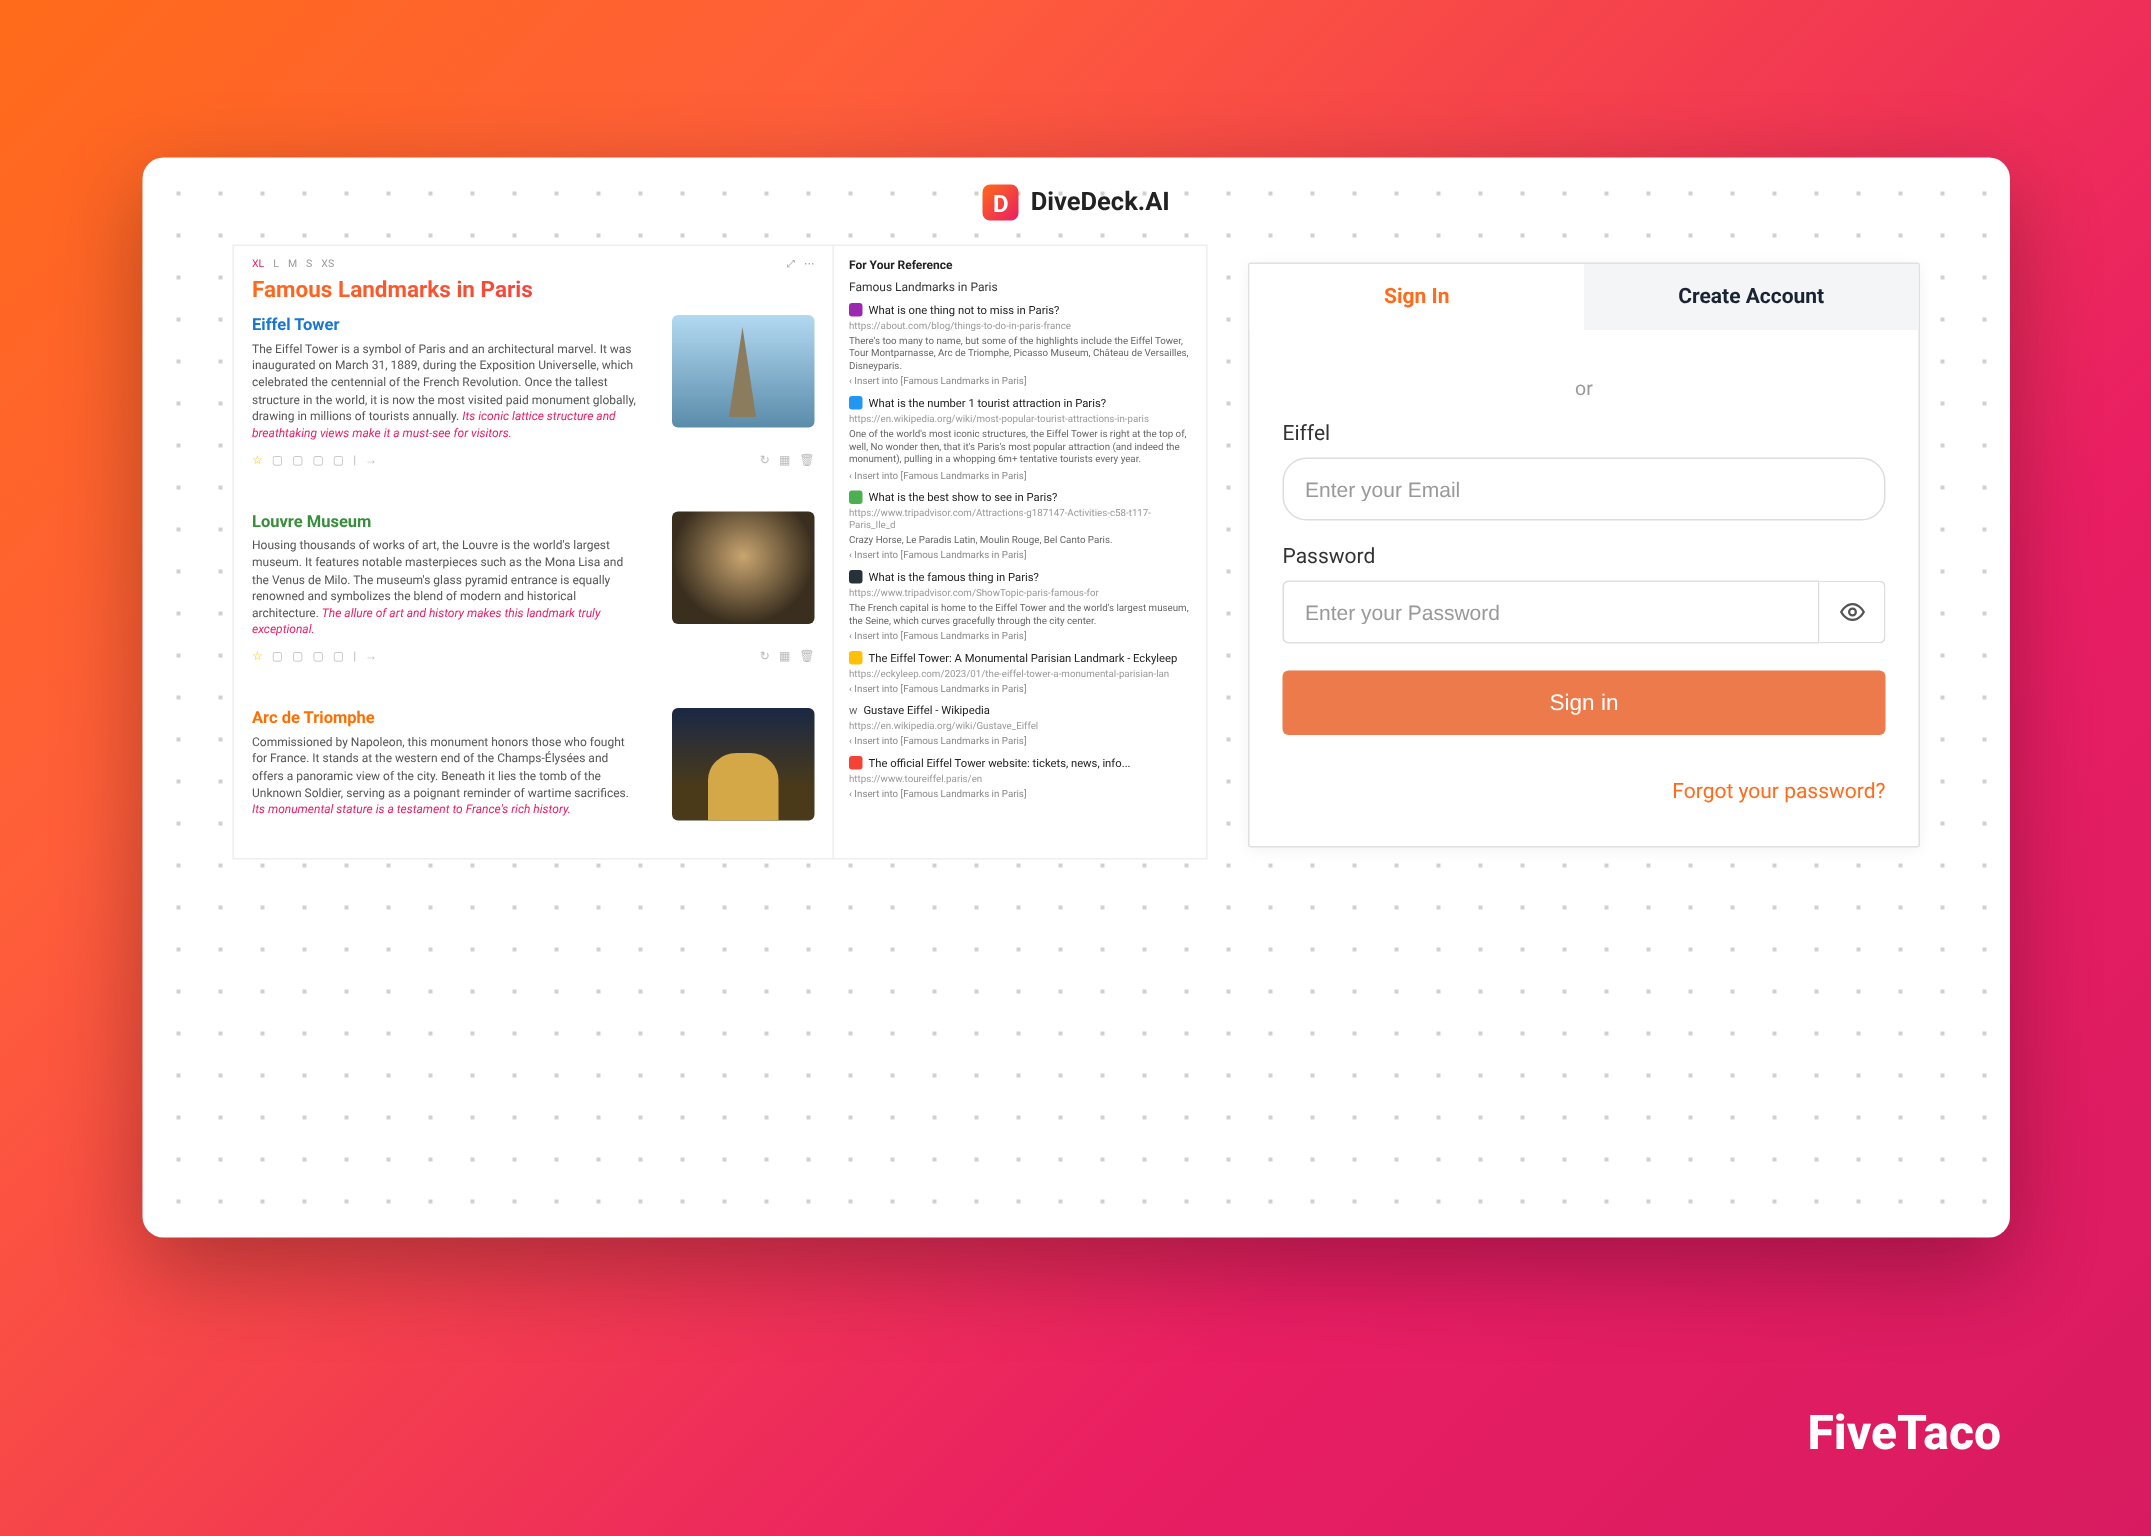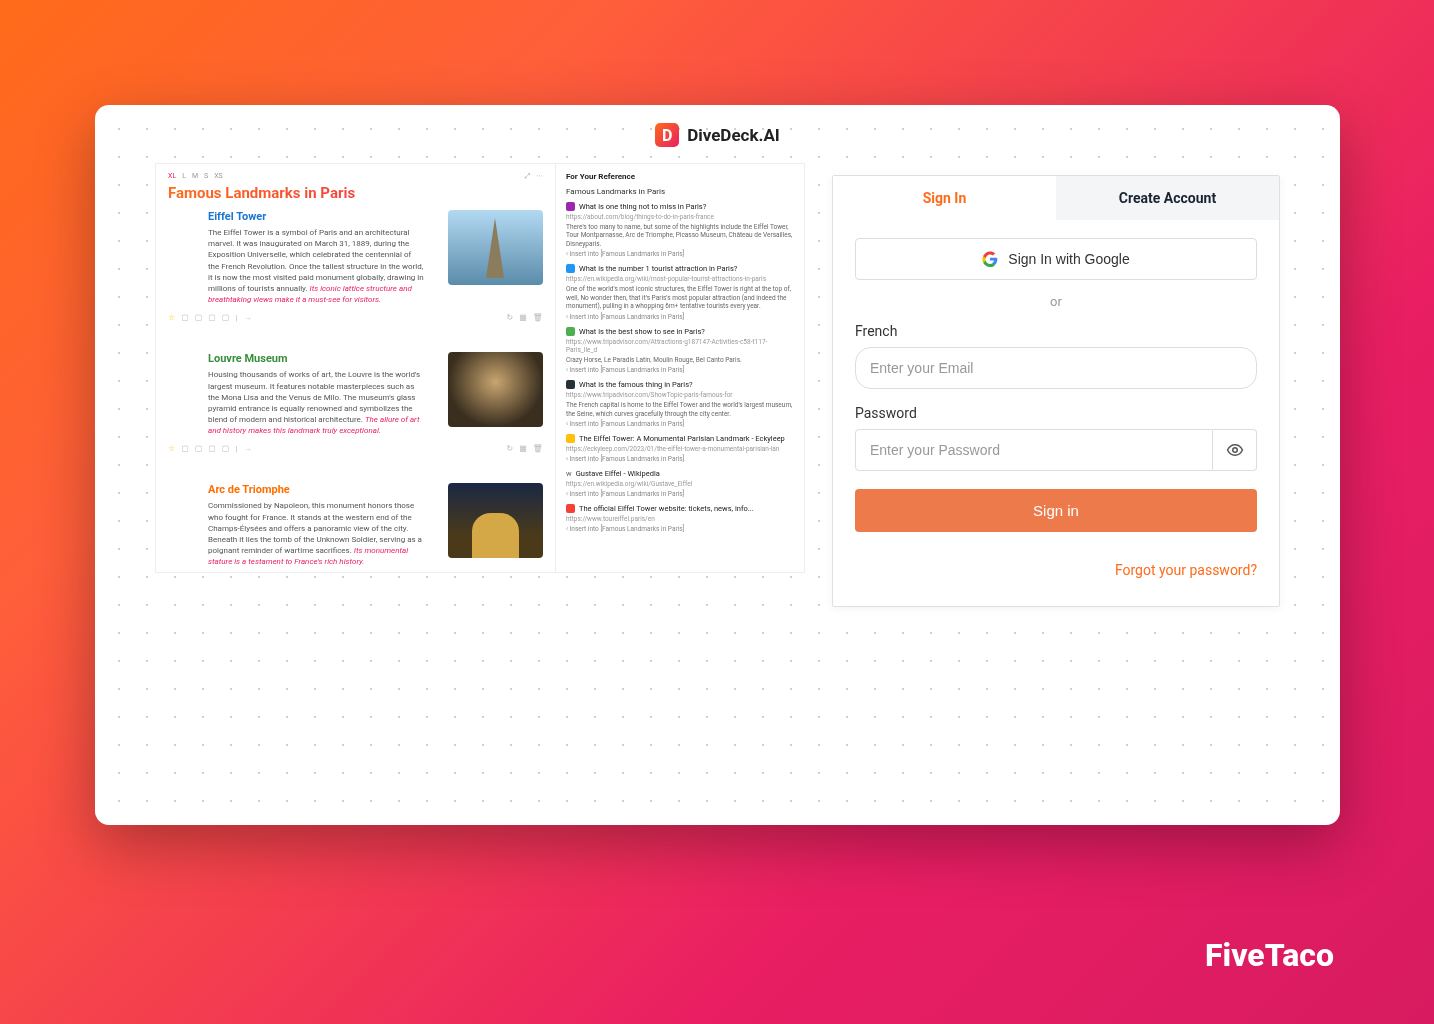--- a/index.html
+++ b/index.html
@@ -98,21 +98,20 @@
   margin-bottom: 8px;
 }
 .section {
   margin-bottom: 10px;
   position: relative;
   padding-bottom: 20px;
 }
 .section-head {
   display: flex;
   gap: 24px;
-  margin-left: 40px;
 }
 .section-text {
   flex: 1;
 }
 .section-title {
   font-size: 11px;
   font-weight: 700;
   margin-bottom: 4px;
 }
 .st-blue { color: #1976d2; }
@@ -481,31 +480,22 @@
       </div>
     </div>
   </div>
 
   <div class="auth-card">
     <div class="auth-tabs">
       <div class="auth-tab active">Sign In</div>
       <div class="auth-tab inactive">Create Account</div>
     </div>
     <div class="auth-body">
-      <button class="google-btn">
-        <svg class="google-icon" viewBox="0 0 24 24">
-          <path fill="#4285F4" d="M23 12.3c0-.8-.1-1.6-.2-2.3H12v4.4h6.2c-.3 1.4-1.1 2.6-2.3 3.4v2.8h3.7c2.2-2 3.4-4.9 3.4-8.3z"></path>
-          <path fill="#34A853" d="M12 24c3.1 0 5.7-1 7.6-2.8l-3.7-2.8c-1 .7-2.4 1.1-3.9 1.1-3 0-5.5-2-6.4-4.7H1.8v2.9C3.7 21.3 7.6 24 12 24z"></path>
-          <path fill="#FBBC05" d="M5.6 14.8c-.2-.7-.4-1.4-.4-2.2s.1-1.5.4-2.2V7.5H1.8C1 9 .6 10.7.6 12.6s.4 3.6 1.2 5.1l3.8-2.9z"></path>
-          <path fill="#EA4335" d="M12 5.1c1.7 0 3.2.6 4.4 1.7l3.3-3.3C17.7 1.6 15.1.6 12 .6 7.6.6 3.7 3.3 1.8 7.5l3.8 2.9c.9-2.7 3.4-5.3 6.4-5.3z"></path>
-        </svg>
-        <span>Sign In with Google</span>
-      </button>
       <div class="divider">or</div>
-      <label class="field-label">French</label>
+      <label class="field-label">Eiffel</label>
       <input class="field-input" placeholder="Enter your Email" style="">
       <label class="field-label">Password</label>
       <div class="pwd-wrap">
         <input class="field-input" type="password" placeholder="Enter your Password" style="">
         <button class="pwd-eye">
           <svg width="18" height="18" viewBox="0 0 24 24" fill="none" stroke="currentColor" stroke-width="2">
               <circle cx="12" cy="12" r="3"></circle>
               <path d="M2 12s3.5-7 10-7 10 7 10 7-3.5 7-10 7-10-7-10-7z"></path>
             </svg>
         </button>

